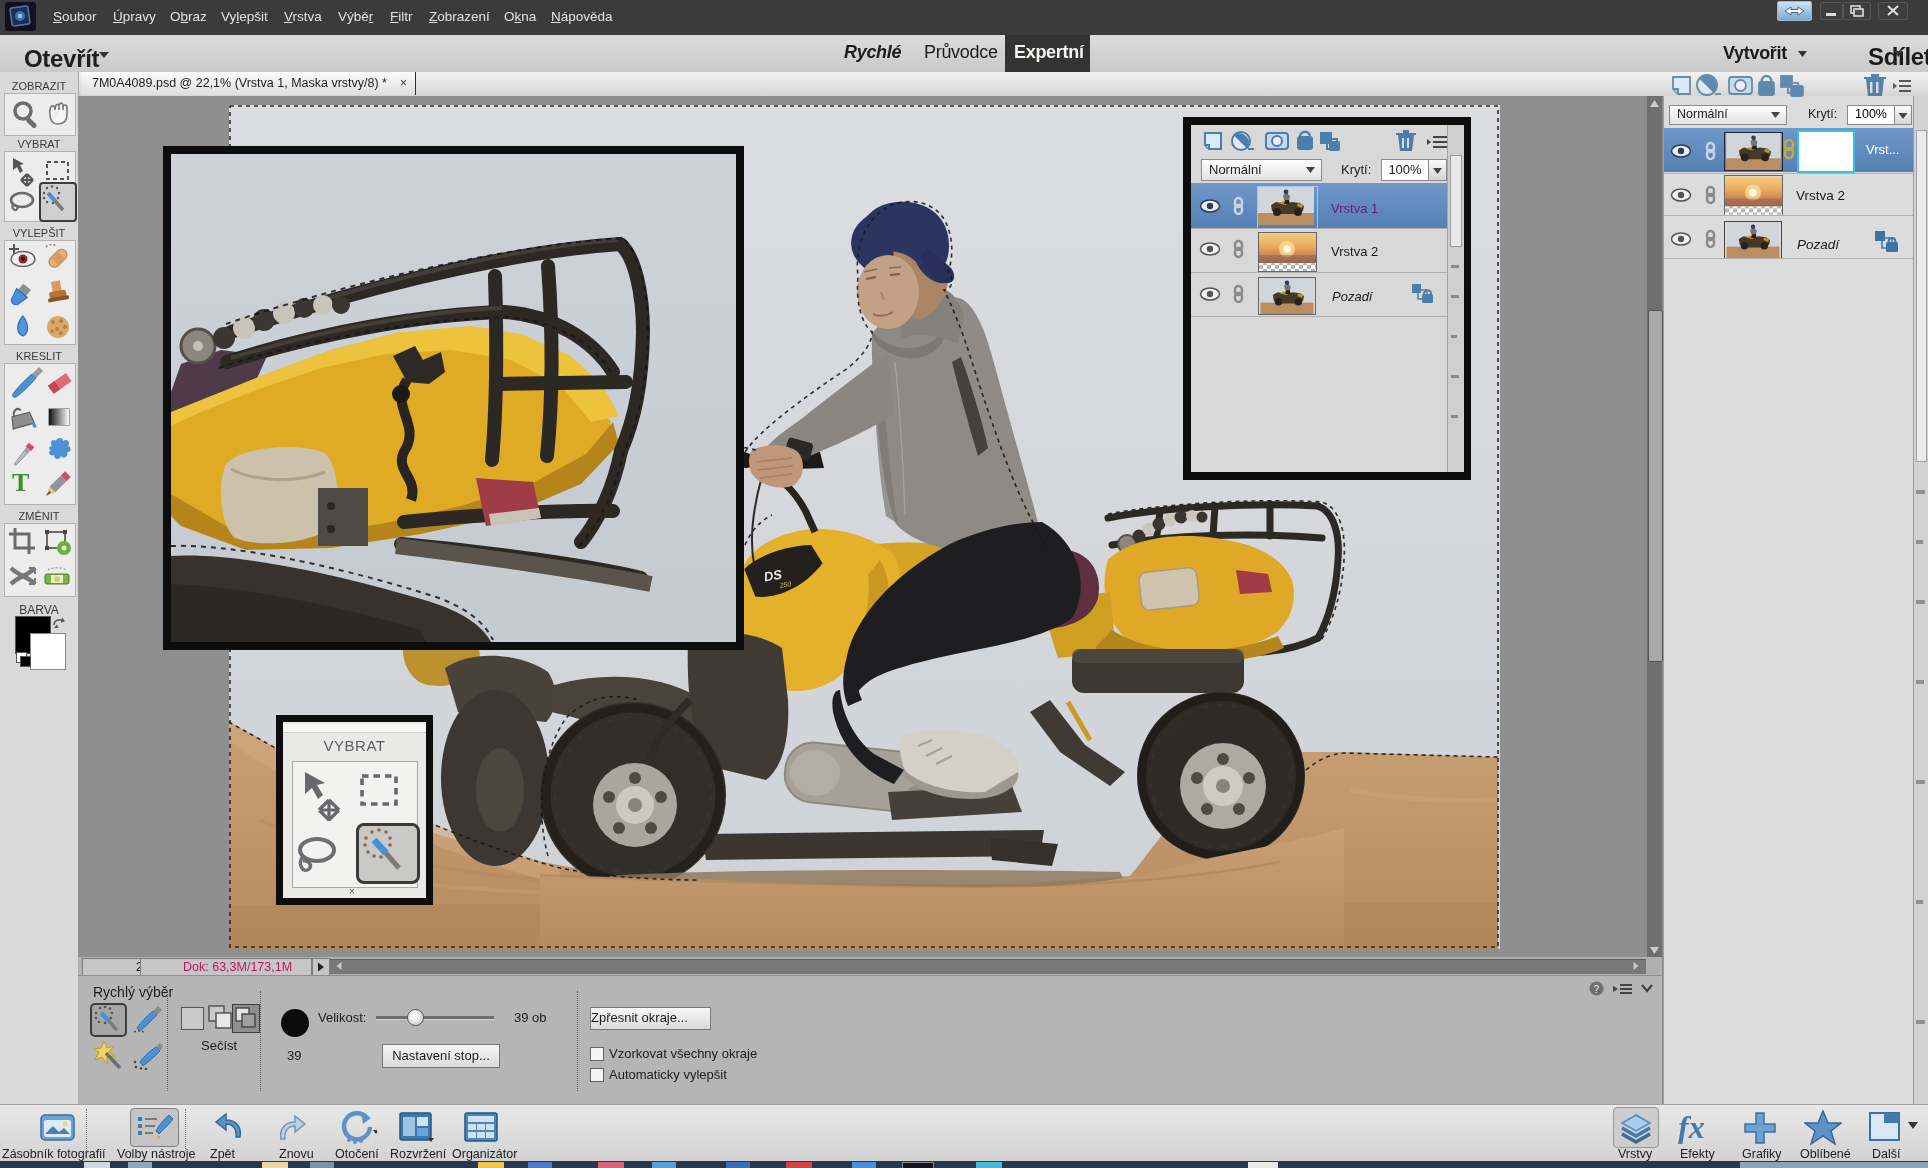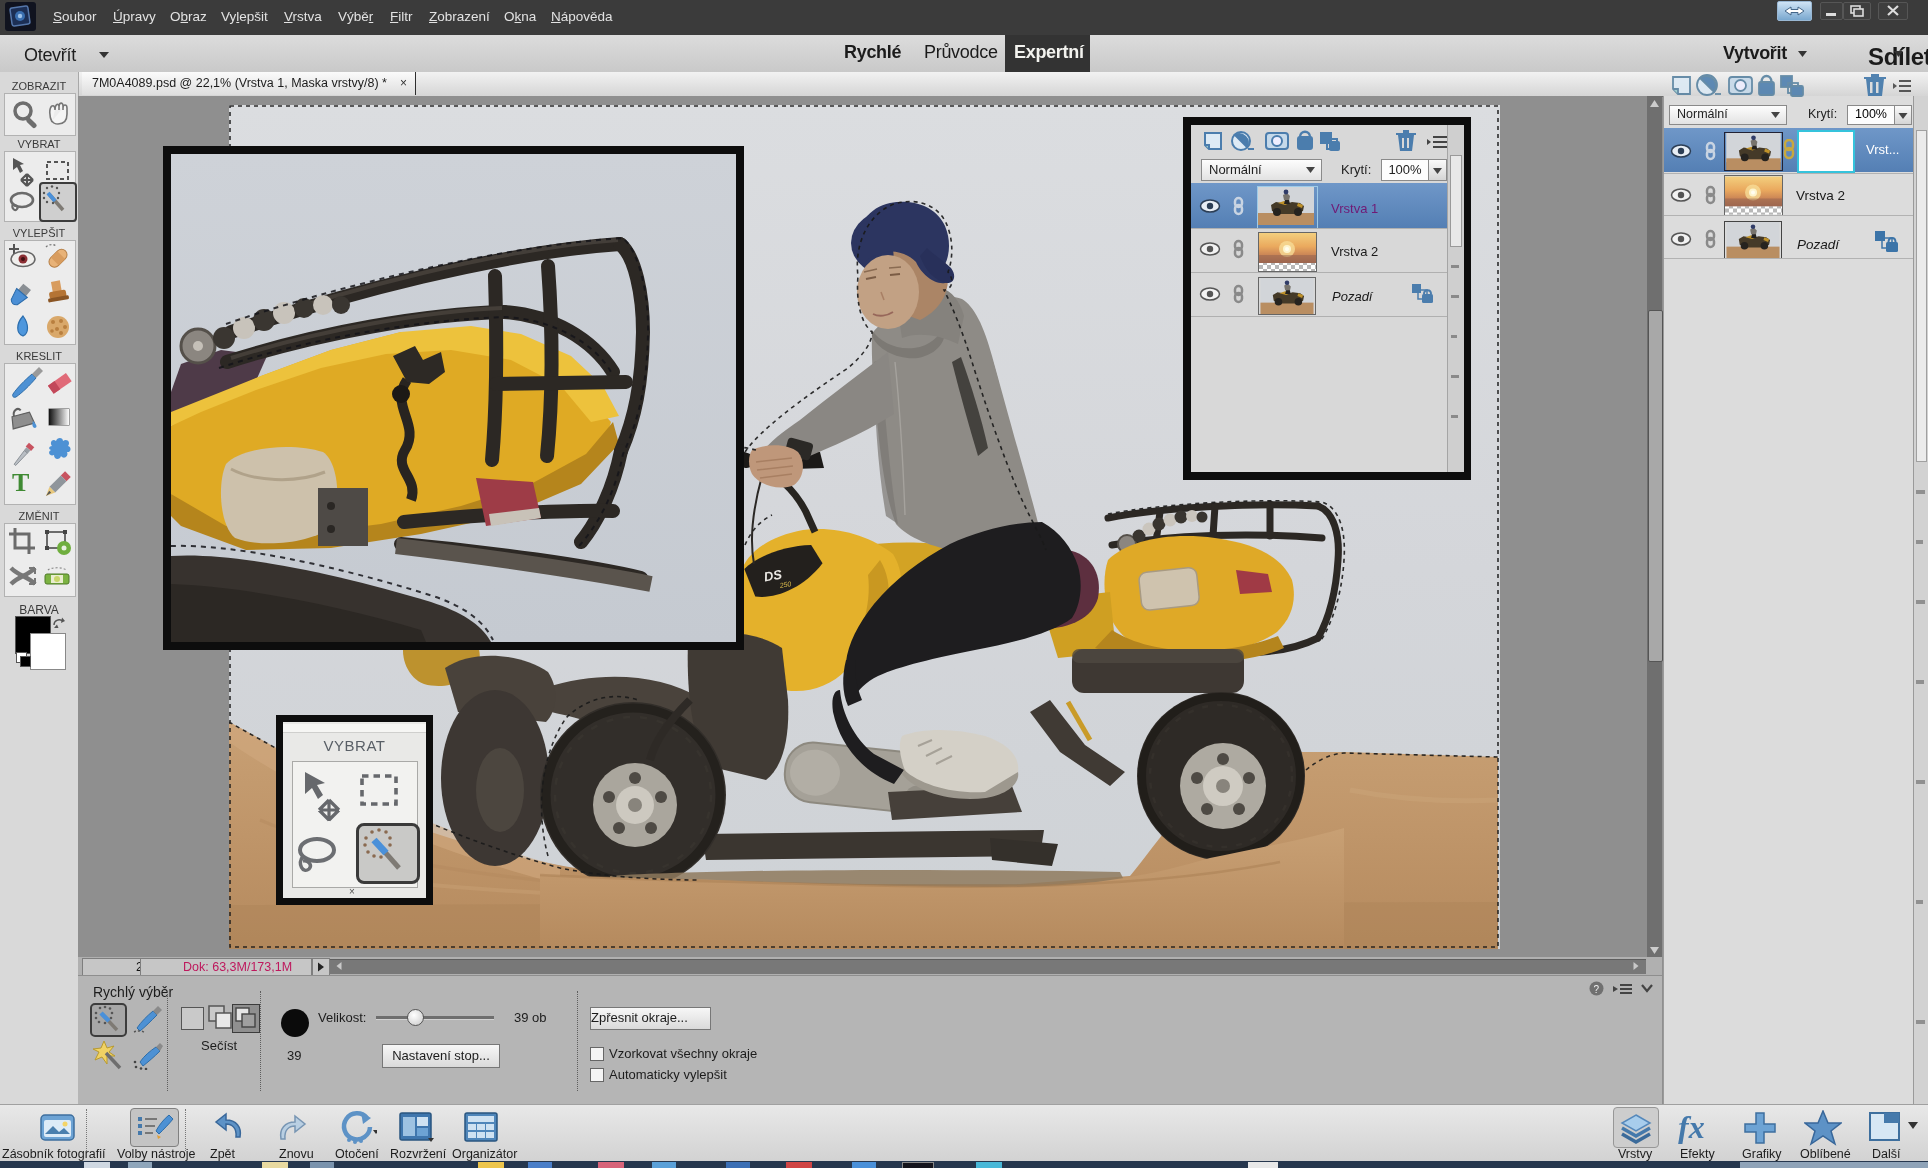--- a/index.html
+++ b/index.html
@@ -45,25 +45,25 @@
       </svg>
     </div>
   <div class="a" style="left:1878px;top:2px;width:28px;height:16px;background:#3e3e3e;border:1px solid #565656;border-radius:2px;">
       <svg width="28" height="16">
         <path d="M9 3 L19 12 M19 3 L9 12" stroke="#ddd" stroke-width="2.2"></path>
       </svg>
     </div>
 </div>
 
 <div class="a" style="left:0;top:35px;width:1928px;height:37px;background:linear-gradient(#dcdcdc,#c9c9c9);border-bottom:1px solid #9a9a9a;">
-  <div class="a" style="left:24px;top:10px;font-size:18px;font-weight:normal;color:#1e1e1e;letter-spacing:-0.3px;">Otevřít</div>
+  <div class="a" style="left:24px;top:10px;font-size:24px;font-weight:bold;color:#1e1e1e;letter-spacing:-0.3px;">Otevřít</div>
   <svg class="a" style="left:98px;top:16px" width="12" height="8">
       <path d="M1 1 L11 1 L6 7 Z" fill="#333"></path>
     </svg>
-  <div class="a" style="left:844px;top:7px;font-size:18px;font-weight:bold;color:#1b1b1b;letter-spacing:-0.3px;">Rychlé</div>
+  <div class="a" style="left:844px;top:7px;font-size:18px;font-weight:bold;color:#1b1b1b;letter-spacing:-0.3px;font-style:italic;">Rychlé</div>
   <div class="a" style="left:924px;top:7px;font-size:18px;font-weight:normal;color:#1b1b1b;letter-spacing:-0.3px;">Průvodce</div>
   <div class="a" style="left:1005px;top:0;width:85px;height:37px;background:#333333;"></div>
   <div class="a" style="left:1014px;top:7px;font-size:18px;font-weight:bold;color:#f3f3ef;letter-spacing:-0.3px;">Expertní</div>
   <div class="a" style="left:1723px;top:8px;font-size:18px;font-weight:bold;color:#1b1b1b;letter-spacing:-0.3px;">Vytvořit</div>
   <svg class="a" style="left:1797px;top:15px" width="11" height="8">
       <path d="M1 1 L10 1 L5.5 7 Z" fill="#333"></path>
     </svg>
   <div class="a" style="left:1868px;top:8px;font-size:24px;font-weight:bold;color:#1b1b1b;letter-spacing:-0.3px;">Sdílet</div>
   <svg class="a" style="left:1893px;top:15px" width="11" height="8">
       <path d="M1 1 L10 1 L5.5 7 Z" fill="#333"></path>

